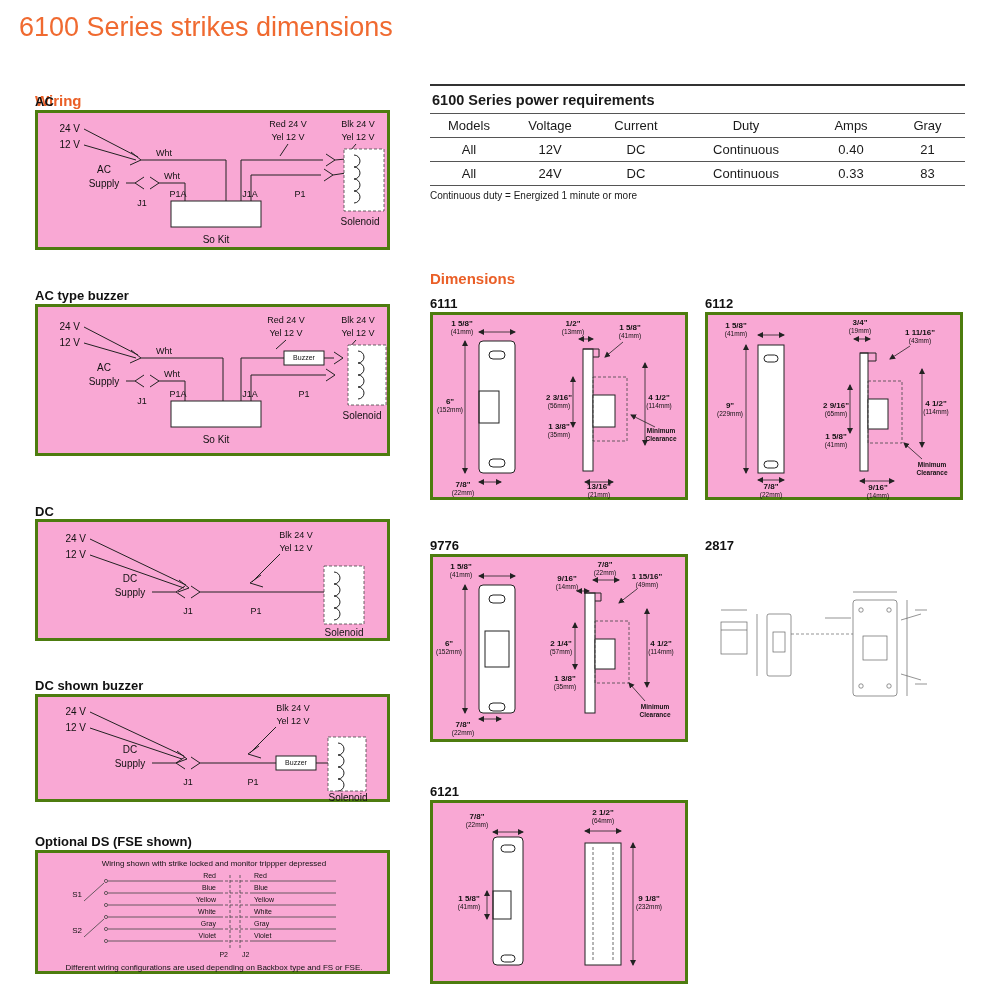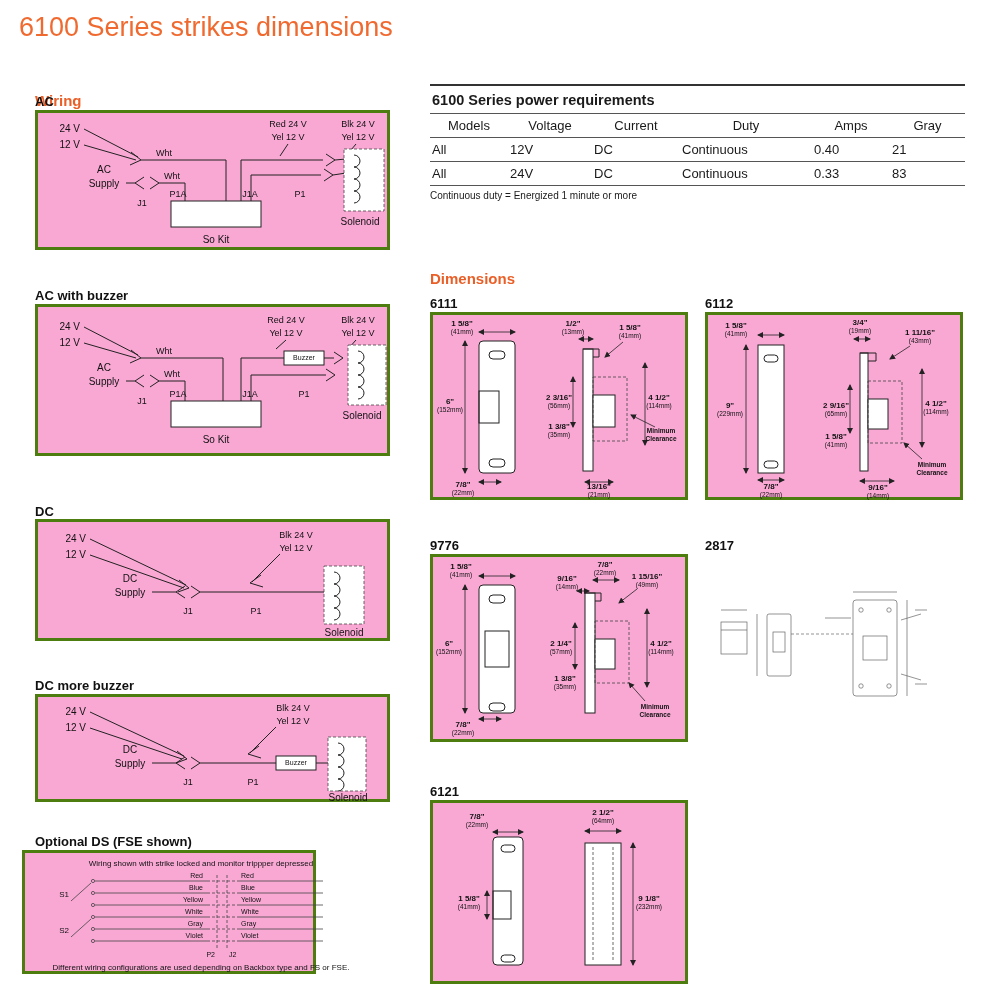--- a/index.html
+++ b/index.html
@@ -20,21 +20,21 @@
   .dim{stroke:#222;stroke-width:0.8;fill:none}
   .fw{fill:#fff}
   .tw{font-size:10px}.tw9{font-size:9px}.tw8{font-size:8px}.tw7{font-size:7px}
   .dv{font-size:8px;font-weight:bold}
   .dm{font-size:6.5px}
   .dmin{font-size:6.5px;font-weight:bold}
   .pt{left:430px;top:84px;width:535px}
   .pt-title{font-weight:bold;font-size:14.5px;border-top:2px solid #333;padding:6px 0 5px 2px}
   .pt table{width:100%;border-collapse:collapse;font-size:13px}
   .pt th{font-weight:normal;text-align:center;border-top:1px solid #555;border-bottom:1px solid #555;padding:4px 2px}
-  .pt td{text-align:left;border-bottom:1px solid #555;padding:4px 2px}
+  .pt td{text-align:center;border-bottom:1px solid #555;padding:4px 2px}
   .pt-note{font-size:10px;padding-top:4px}
 </style>
 </head>
 <body>
 
 <svg width="0" height="0" style="position:absolute">
   <defs>
     <marker id="ae" markerWidth="7" markerHeight="7" refX="5" refY="3" orient="auto" markerUnits="userSpaceOnUse">
         <path d="M0,0L6,3L0,6Z" fill="#222"></path>
       </marker>
@@ -88,21 +88,21 @@
   <text class="tw9" x="262" y="84">P1</text>
   <text class="tw9" x="250" y="14">Red 24 V</text>
   <text class="tw9" x="250" y="27">Yel 12 V</text>
   <text class="tw9" x="320" y="14">Blk 24 V</text>
   <text class="tw9" x="320" y="27">Yel 12 V</text>
   <text class="tw" x="178" y="130">So Kit</text>
   <text class="tw" x="322" y="112">Solenoid</text>
 </svg>
 </div>
 
-<div class="abs sub-head" style="left:35px;top:288px">AC with buzzer</div>
+<div class="abs sub-head" style="left:35px;top:288px">AC type buzzer</div>
 <div class="abs dbox" style="left:35px;top:304px;width:355px;height:152px">
 <svg viewBox="0 0 353 150" width="353" height="150">
   <g class="ln">
     <line x1="46" y1="20" x2="100" y2="48"></line>
         <line x1="46" y1="36" x2="98" y2="51"></line>
     <polyline points="93,43 103,51 92,56"></polyline>
     <line x1="103" y1="51" x2="185" y2="51"></line>
     <line x1="88" y1="74" x2="97" y2="74"></line>
     <polyline points="106,68 97,74 106,80"></polyline>
         <polyline points="112,68 121,74 112,80"></polyline>
@@ -164,21 +164,21 @@
   <text class="tw9" x="258" y="16">Blk 24 V</text>
   <text class="tw9" x="258" y="29">Yel 12 V</text>
   <text class="tw" x="92" y="60">DC</text>
   <text class="tw" x="92" y="74">Supply</text>
   <text class="tw9" x="150" y="92">J1</text>
   <text class="tw9" x="218" y="92">P1</text>
   <text class="tw" x="306" y="114">Solenoid</text>
 </svg>
 </div>
 
-<div class="abs sub-head" style="left:35px;top:678px">DC more buzzer</div>
+<div class="abs sub-head" style="left:35px;top:678px">DC shown buzzer</div>
 <div class="abs dbox" style="left:35px;top:694px;width:355px;height:108px">
 <svg viewBox="0 0 353 106" width="353" height="106">
   <g class="ln">
     <line x1="52" y1="15" x2="146" y2="59"></line>
         <line x1="52" y1="31" x2="144" y2="62"></line>
     <polyline points="139,54 149,62 138,66"></polyline>
     <line x1="238" y1="30" x2="212" y2="56"></line>
     <polyline points="221,49 210,57 223,61"></polyline>
     <line x1="114" y1="66" x2="138" y2="66"></line>
     <polyline points="147,60 138,66 147,72"></polyline>
@@ -196,21 +196,21 @@
   <text class="tw" x="92" y="56">DC</text>
   <text class="tw" x="92" y="70">Supply</text>
   <text class="tw9" x="150" y="88">J1</text>
   <text class="tw9" x="215" y="88">P1</text>
   <text class="tw7" x="258" y="68">Buzzer</text>
   <text class="tw" x="310" y="104">Solenoid</text>
 </svg>
 </div>
 
 <div class="abs sub-head" style="left:35px;top:834px">Optional DS (FSE shown)</div>
-<div class="abs dbox" style="left:22px;top:850px;width:294px;height:124px">
+<div class="abs dbox" style="left:35px;top:850px;width:355px;height:124px">
 <svg viewBox="0 0 353 122" width="353" height="122">
   <g class="lnt">
     <line x1="46" y1="48" x2="66" y2="30"></line>
     <circle cx="68" cy="28" r="1.6"></circle>
         <circle cx="68" cy="40" r="1.6"></circle>
         <circle cx="68" cy="52" r="1.6"></circle>
     <line x1="46" y1="84" x2="66" y2="66"></line>
     <circle cx="68" cy="64" r="1.6"></circle>
         <circle cx="68" cy="76" r="1.6"></circle>
         <circle cx="68" cy="88" r="1.6"></circle>

